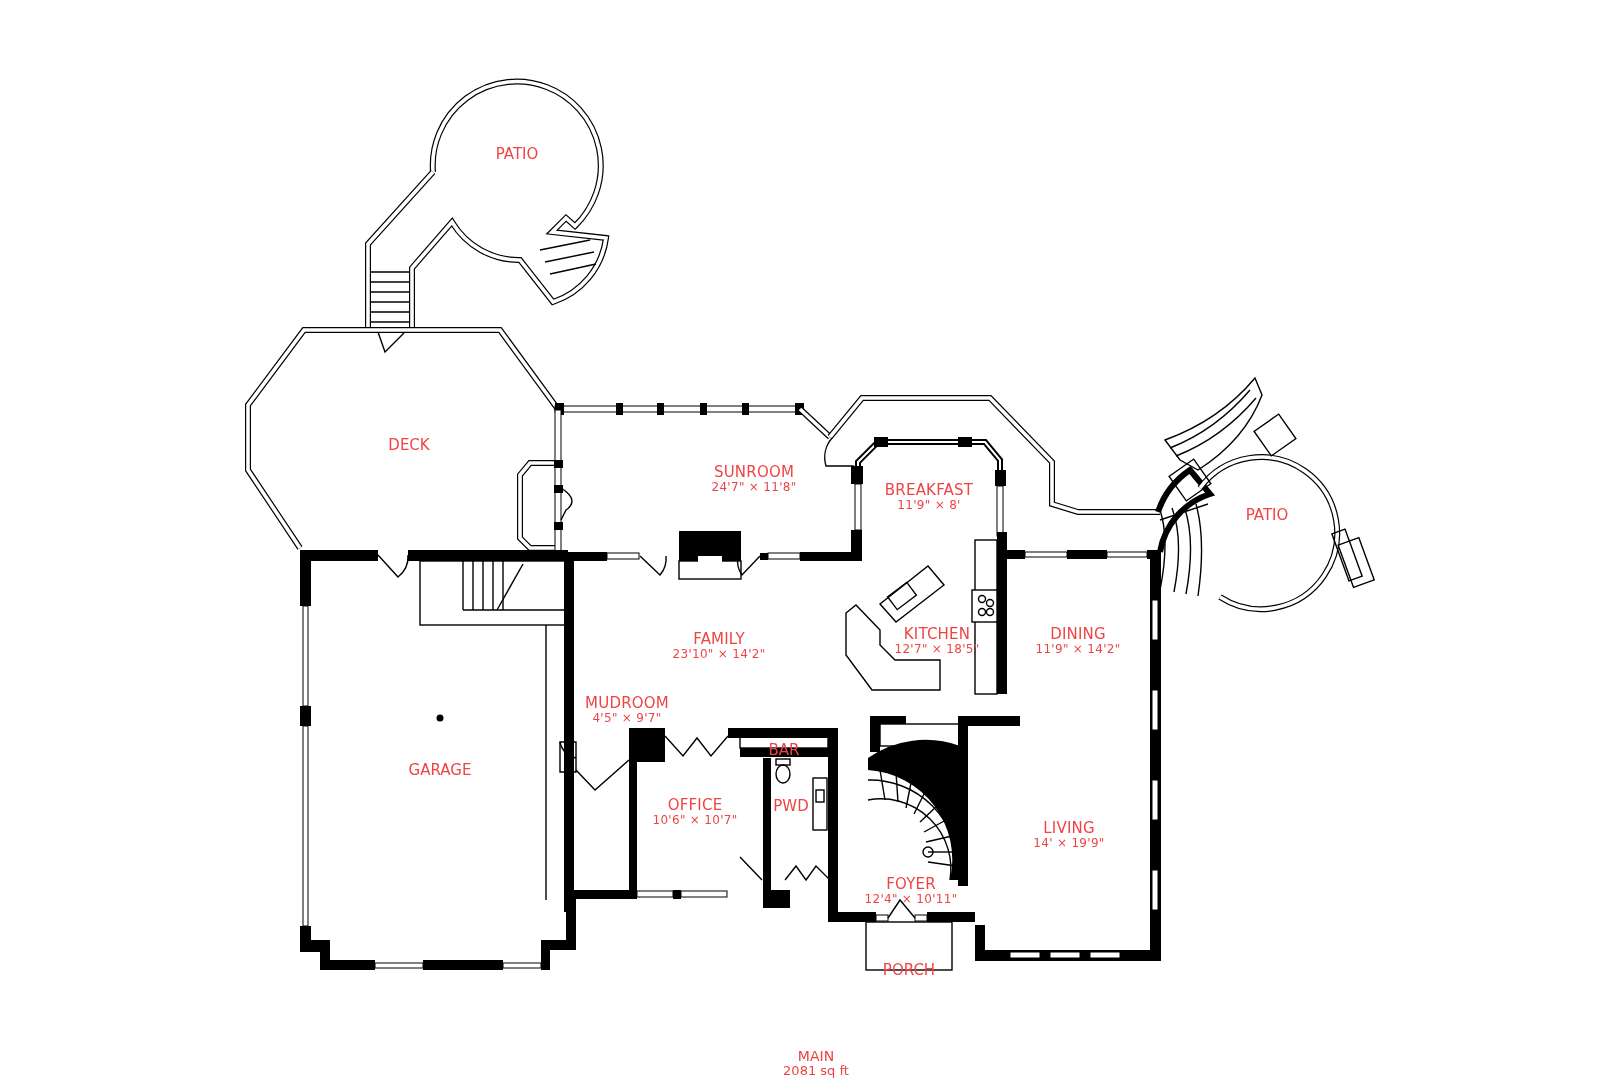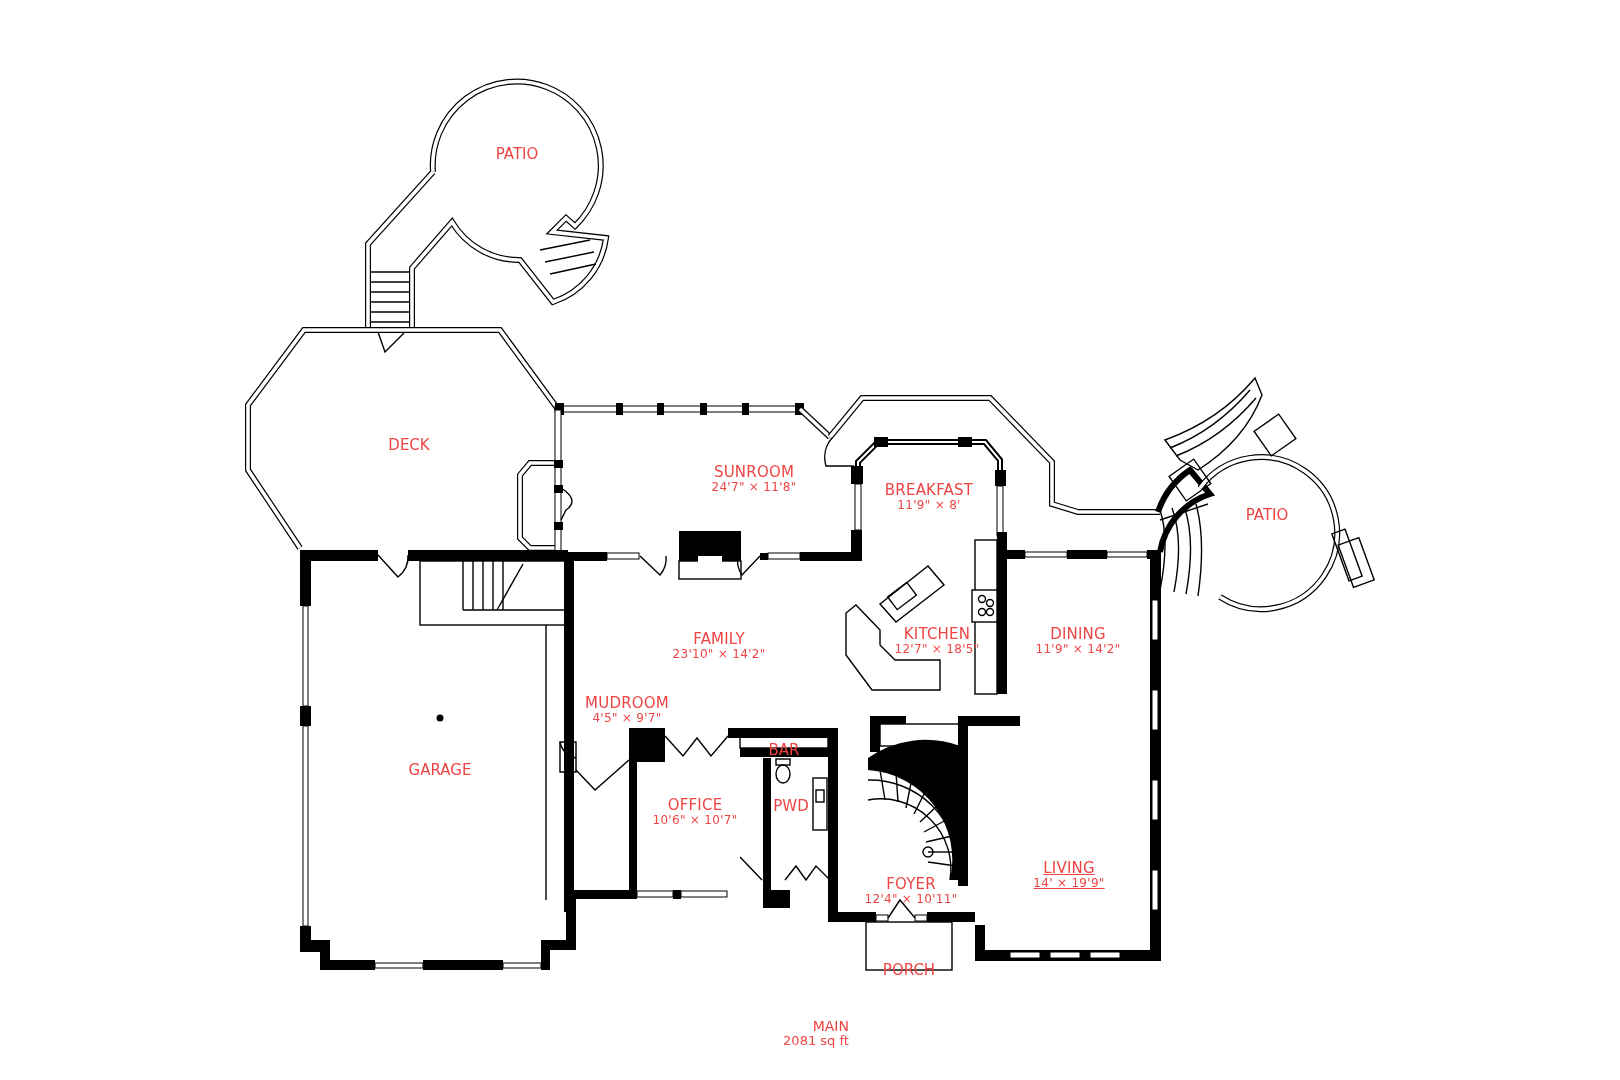--- a/index.html
+++ b/index.html
@@ -273,26 +273,26 @@
   <div class="room-name">MUDROOM</div>
   <div class="room-dim">4'5" × 9'7"</div>
 </div>
 <div class="lbl plain" style="left:440px; top:762px;">GARAGE</div>
 <div class="lbl plain" style="left:784px; top:742px;">BAR</div>
 <div class="lbl plain" style="left:791px; top:798px;text-align:center;">PWD</div>
 <div class="lbl" style="left:695px; top:797px;">
   <div class="room-name">OFFICE</div>
   <div class="room-dim">10'6" × 10'7"</div>
 </div>
-<div class="lbl" style="left:1069px; top:860px;text-decoration:underline;">
+<div class="lbl" style="left:1069px; top:820px;">
   <div class="room-name">LIVING</div>
   <div class="room-dim">14' × 19'9"</div>
 </div>
 <div class="lbl" style="left:911px; top:876px;">
   <div class="room-name">FOYER</div>
   <div class="room-dim">12'4" × 10'11"</div>
 </div>
 <div class="lbl plain" style="left:909px; top:962px;">PORCH</div>
 
-<div class="lbl" style="left:816px; top:1018px;text-align:right;">
+<div class="lbl" style="left:816px; top:1048px;">
   <div class="floor-title">MAIN</div>
   <div class="floor-area">2081 sq ft</div>
 </div>
 
 </body></html>

